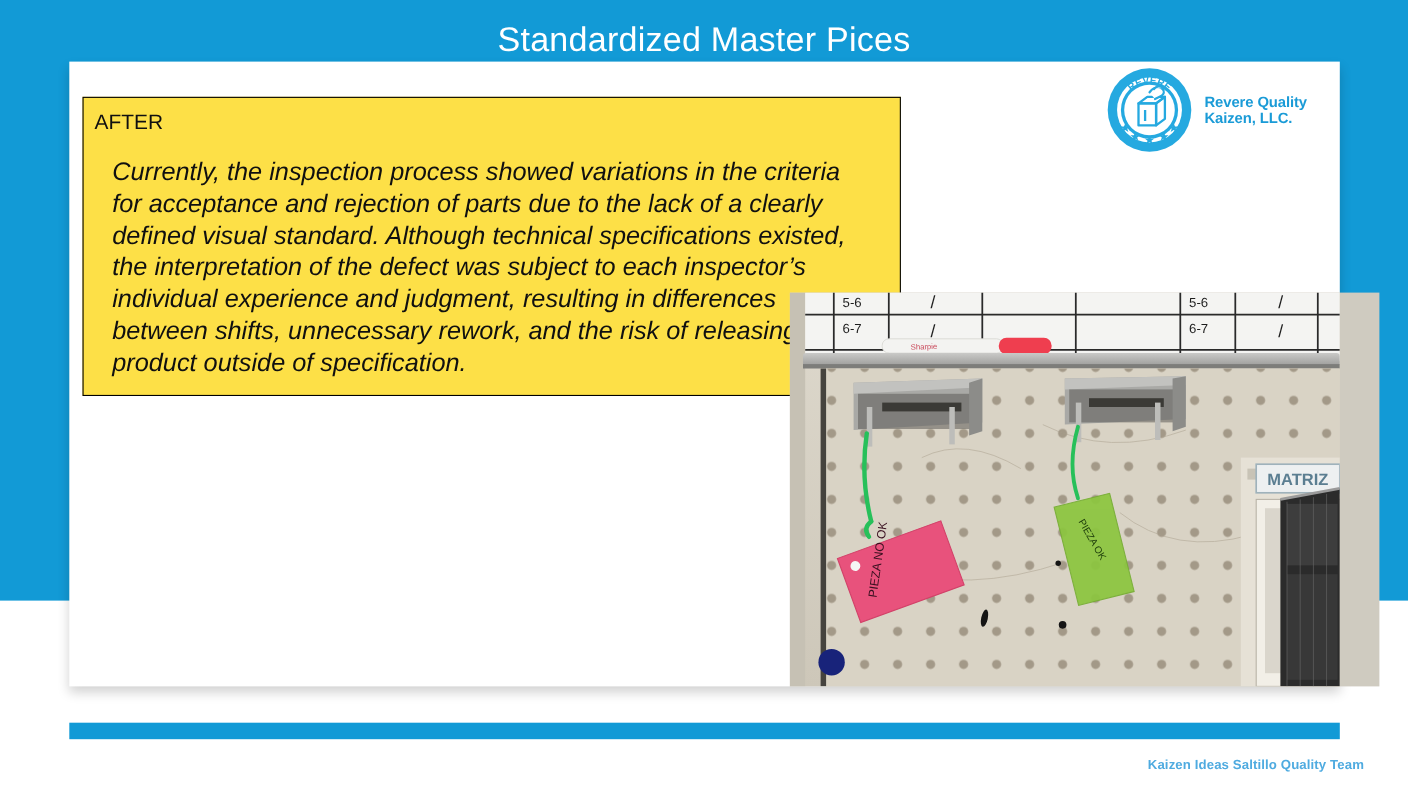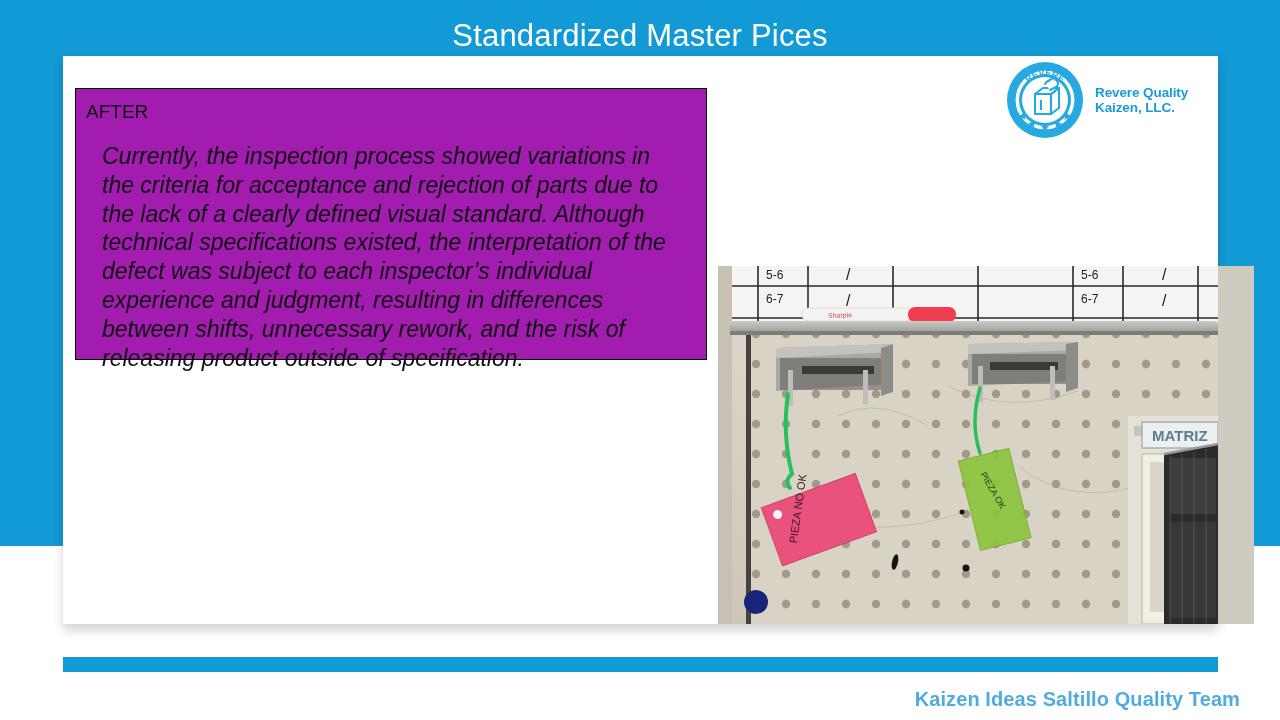--- a/index.html
+++ b/index.html
@@ -29,23 +29,23 @@
 
   
   .card{
     position:absolute;left:63px;top:56px;width:1155px;height:568px;
     background:#ffffff;
     box-shadow:0 6px 10px rgba(0,0,0,0.18);
   }
 
   
   .textbox{
-    position:absolute;left:75px;top:88px;width:632px;height:272px;
+    position:absolute;left:75px;top:88px;width:744px;height:272px;
     border:1.5px solid #000000;
-    background:#a21caf;
+    background:#fde047;
     box-sizing:border-box;
     padding:8px 20px 0 10px;
   }
   .textbox .heading{
     font-size:19px;color:#101010;line-height:29px;margin:0;
   }
   .textbox .body{
     font-size:23px;color:#101010;line-height:28.8px;margin:16px;font-style:italic;
   }
 
@@ -69,21 +69,21 @@
 
   
   .bottom-bar{
     position:absolute;left:63px;top:657px;width:1155px;height:15px;
     background:#129AD6;
   }
 
   
   .footer-text{
     position:absolute;right:40px;top:688px;
-    color:#4FABE0;font-size:20px;font-weight:bold;letter-spacing:0.1px;
+    color:#4FABE0;font-size:12px;font-weight:bold;letter-spacing:0.1px;
   }
 </style>
 </head>
 <body>
 
 <div class="top-band"></div>
 
 <div class="slide-title">Standardized Master Pices</div>
 
 <div class="card"></div>

